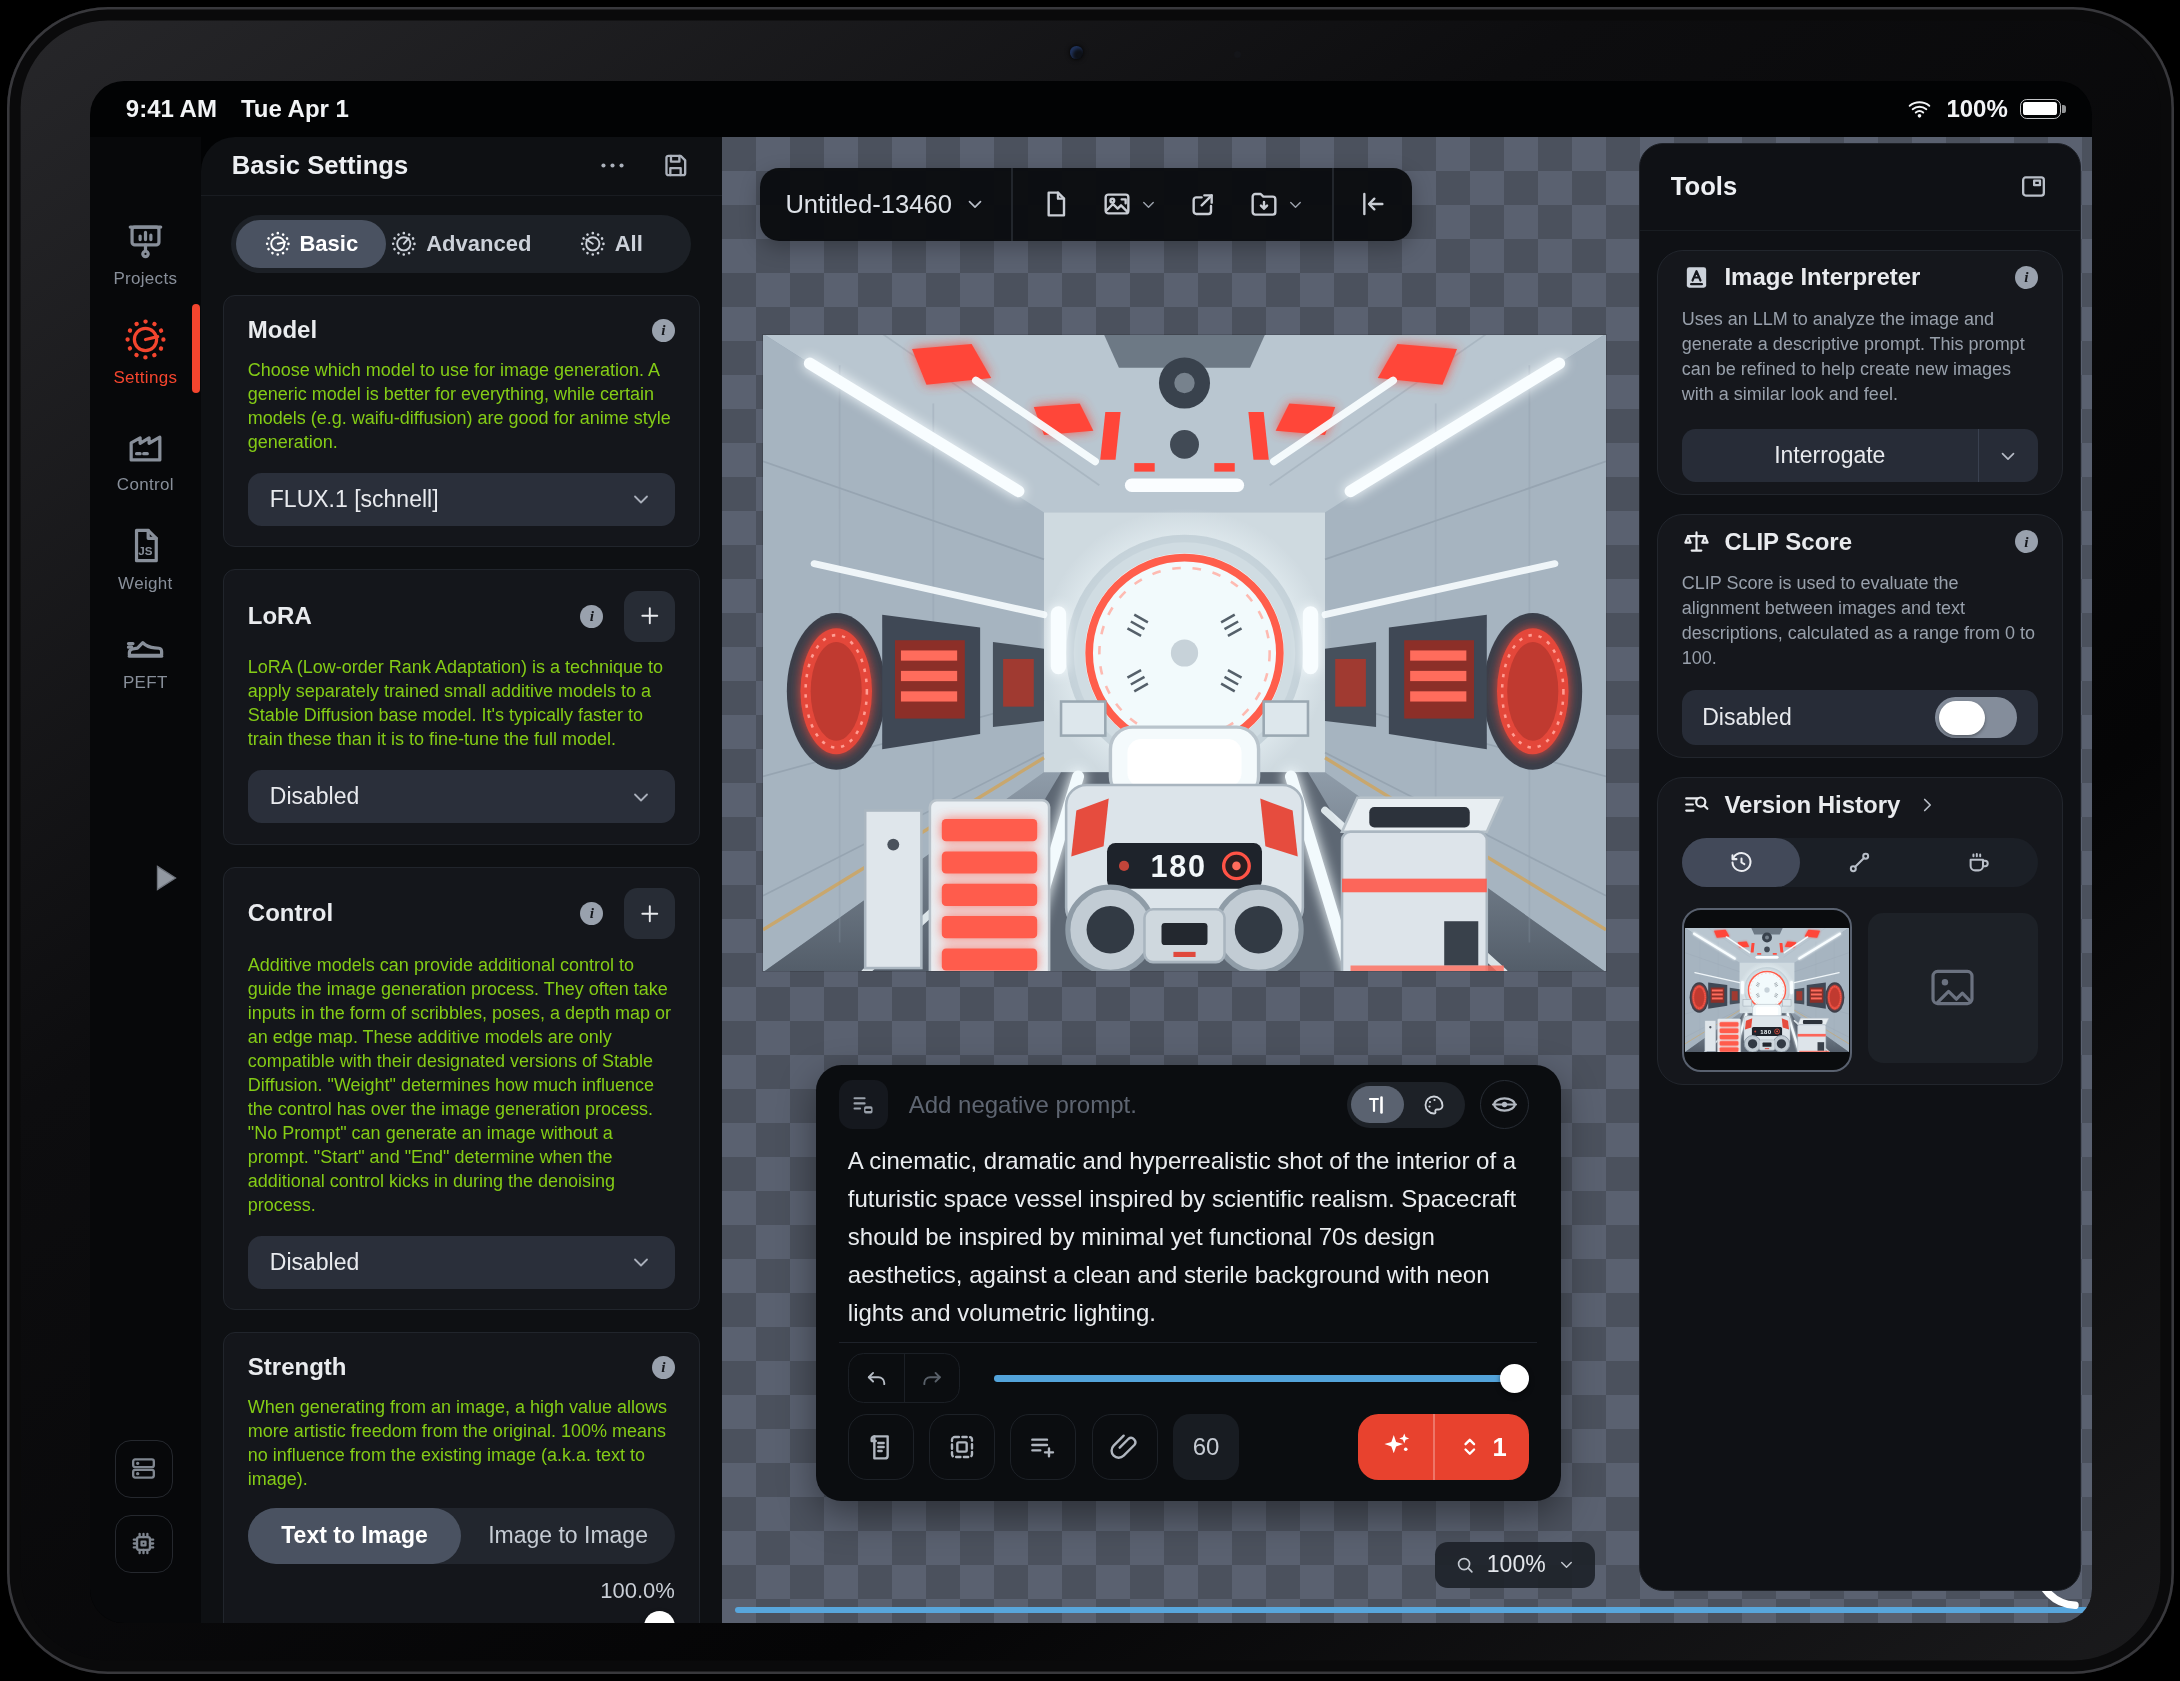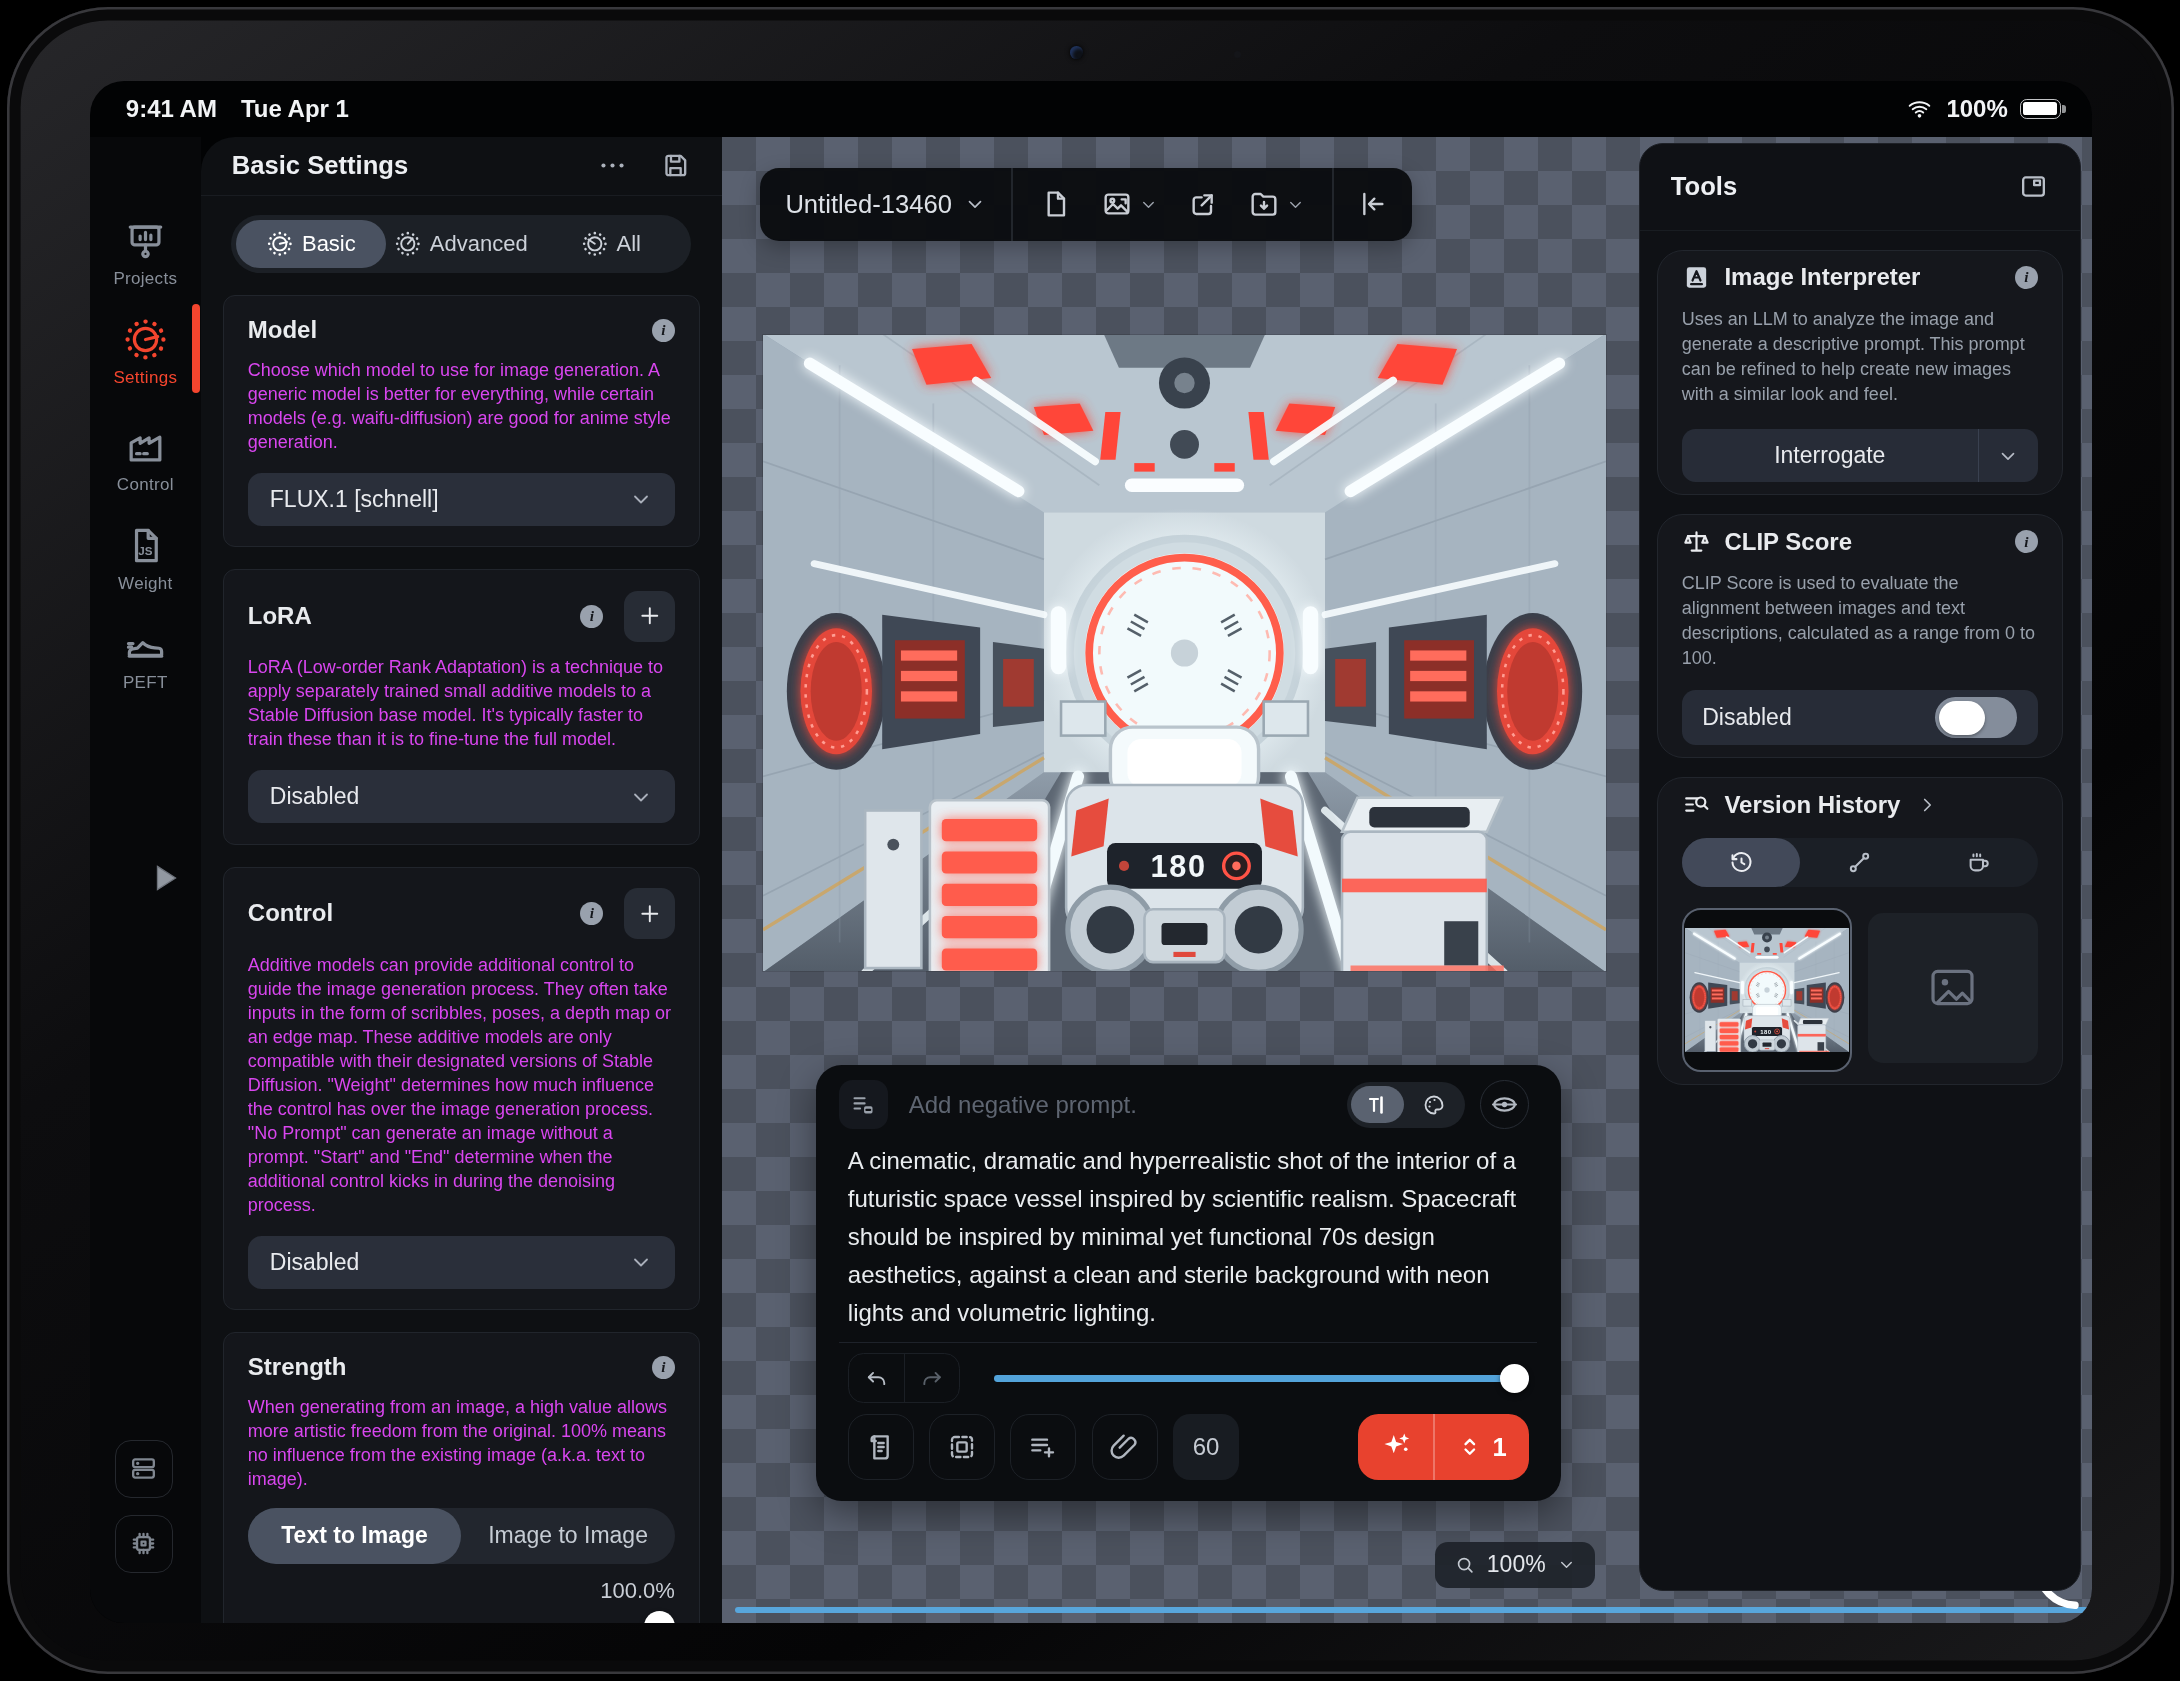--- a/index.html
+++ b/index.html
@@ -36,32 +36,32 @@
   .nav-btn{position:absolute;left:25px;width:58px;height:58px;border:1.7px solid #25282e;border-radius:16px;display:flex;align-items:center;justify-content:center;color:#7f8690}
   .nav-btn svg{width:31px;height:31px}
 
   
   .settings{position:absolute;left:111px;top:56px;width:521px;height:1486px;background:#0e1013;border-top-left-radius:34px;overflow:hidden;padding:0 22px;z-index:31}
   .sp-head{height:59px;display:flex;align-items:center;margin:0 -22px;padding:0 31px;border-bottom:0.9px solid #191c21}
   .sp-title{font-size:25.6px;font-weight:700;color:#edeff2}
   .sp-actions{margin-left:auto;display:flex;gap:32px;color:#abb1bb;align-items:center}
   .sp-actions svg{width:31px;height:31px}
   .tabbar{margin:19px 8.5px 0;background:#1c2026;border-radius:29px;height:58px;display:flex;align-items:center;padding:5.1px}
-  .tab{flex:1;height:48px;display:flex;align-items:center;justify-content:center;gap:9.4px;border-radius:24px;color:#ccd1d9;font-size:22px;font-weight:400}
+  .tab{flex:1;height:48px;display:flex;align-items:center;justify-content:center;gap:9.4px;border-radius:24px;color:#ccd1d9;font-size:22px;font-weight:700}
   .tab svg{width:25.6px;height:25.6px}
   .tab.active{background:#4a5261;color:#fff}
   .card{margin-top:22px;background:#14161b;border:0.9px solid #21252c;border-radius:12px;padding:20.4px 24px}
   .card-head{display:flex;align-items:center}
   .card-title{font-size:24px;font-weight:700;color:#e9ebee}
   .info{width:23px;height:23px;border-radius:50%;background:#99a1ad;color:#15171c;display:flex;align-items:center;justify-content:center;margin-left:auto;flex:none;
         font-family:"Liberation Serif",serif;font-style:italic;font-weight:700;font-size:15.3px}
   .info:before{content:"i"}
   .add-btn{width:51px;height:51px;border-radius:13.6px;background:#272c35;color:#e8eaee;display:flex;align-items:center;justify-content:center;margin-left:20.4px;flex:none}
   .add-btn svg{width:25.6px;height:25.6px}
-  .card-desc{margin-top:13.6px;font-size:18px;line-height:24px;color:#d946ef}
+  .card-desc{margin-top:13.6px;font-size:18px;line-height:24px;color:#84cc16}
   .dropdown{margin-top:19px;height:53px;background:#2a2f3a;border-radius:13.6px;display:flex;align-items:center;padding:0 22px;font-size:23px;color:#e8eaee}
   .dropdown svg{width:24px;height:24px;margin-left:auto;color:#a9afba}
   .seg{margin-top:17px;height:56px;background:#22262e;border-radius:28px;display:flex}
   .seg-opt{flex:1;display:flex;align-items:center;justify-content:center;border-radius:28px;font-size:23px;color:#c6ccd4}
   .seg-opt.active{background:#4a5261;color:#fff;font-weight:700}
   .val-row{margin-top:13.6px;text-align:right;font-size:22px;color:#c9ced6}
   .red-slider{margin-top:6.8px;position:relative;height:32px}
   .red-slider .knob{position:absolute;right:0;top:0.9px;width:31px;height:31px;border-radius:50%;background:#fff;box-shadow:0 2.6px 5.1px rgba(0,0,0,.5)}
 
   

